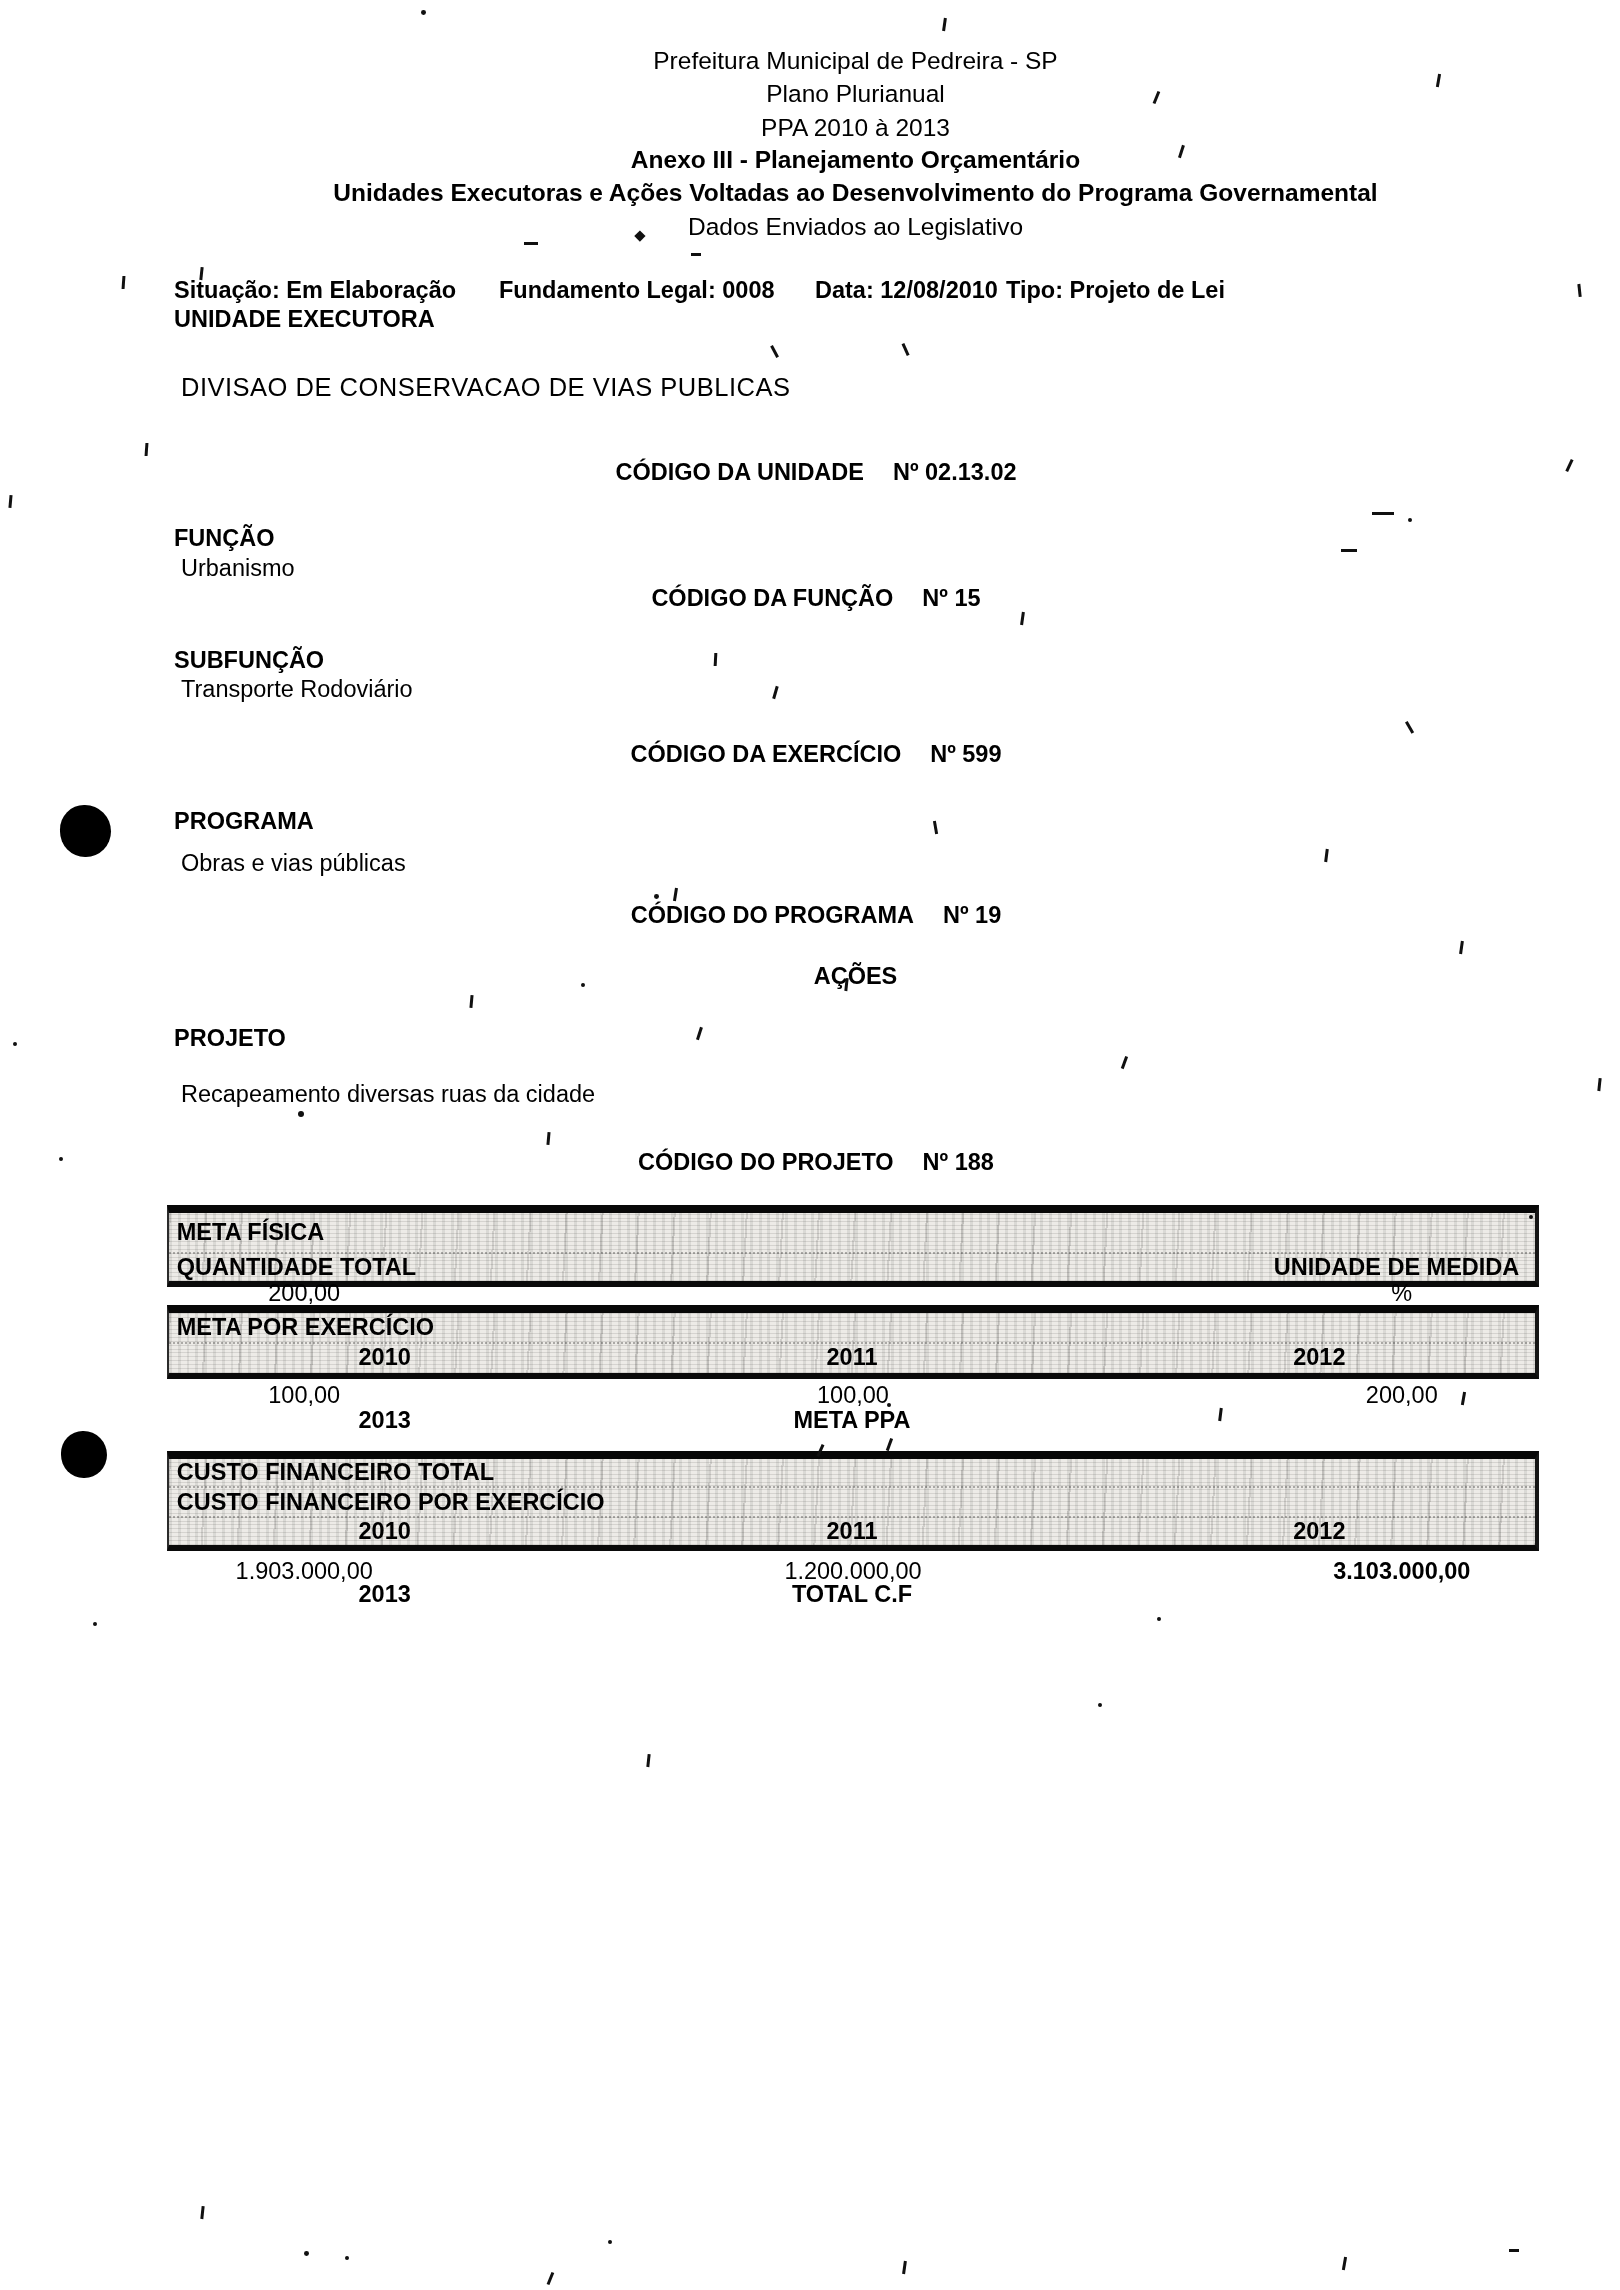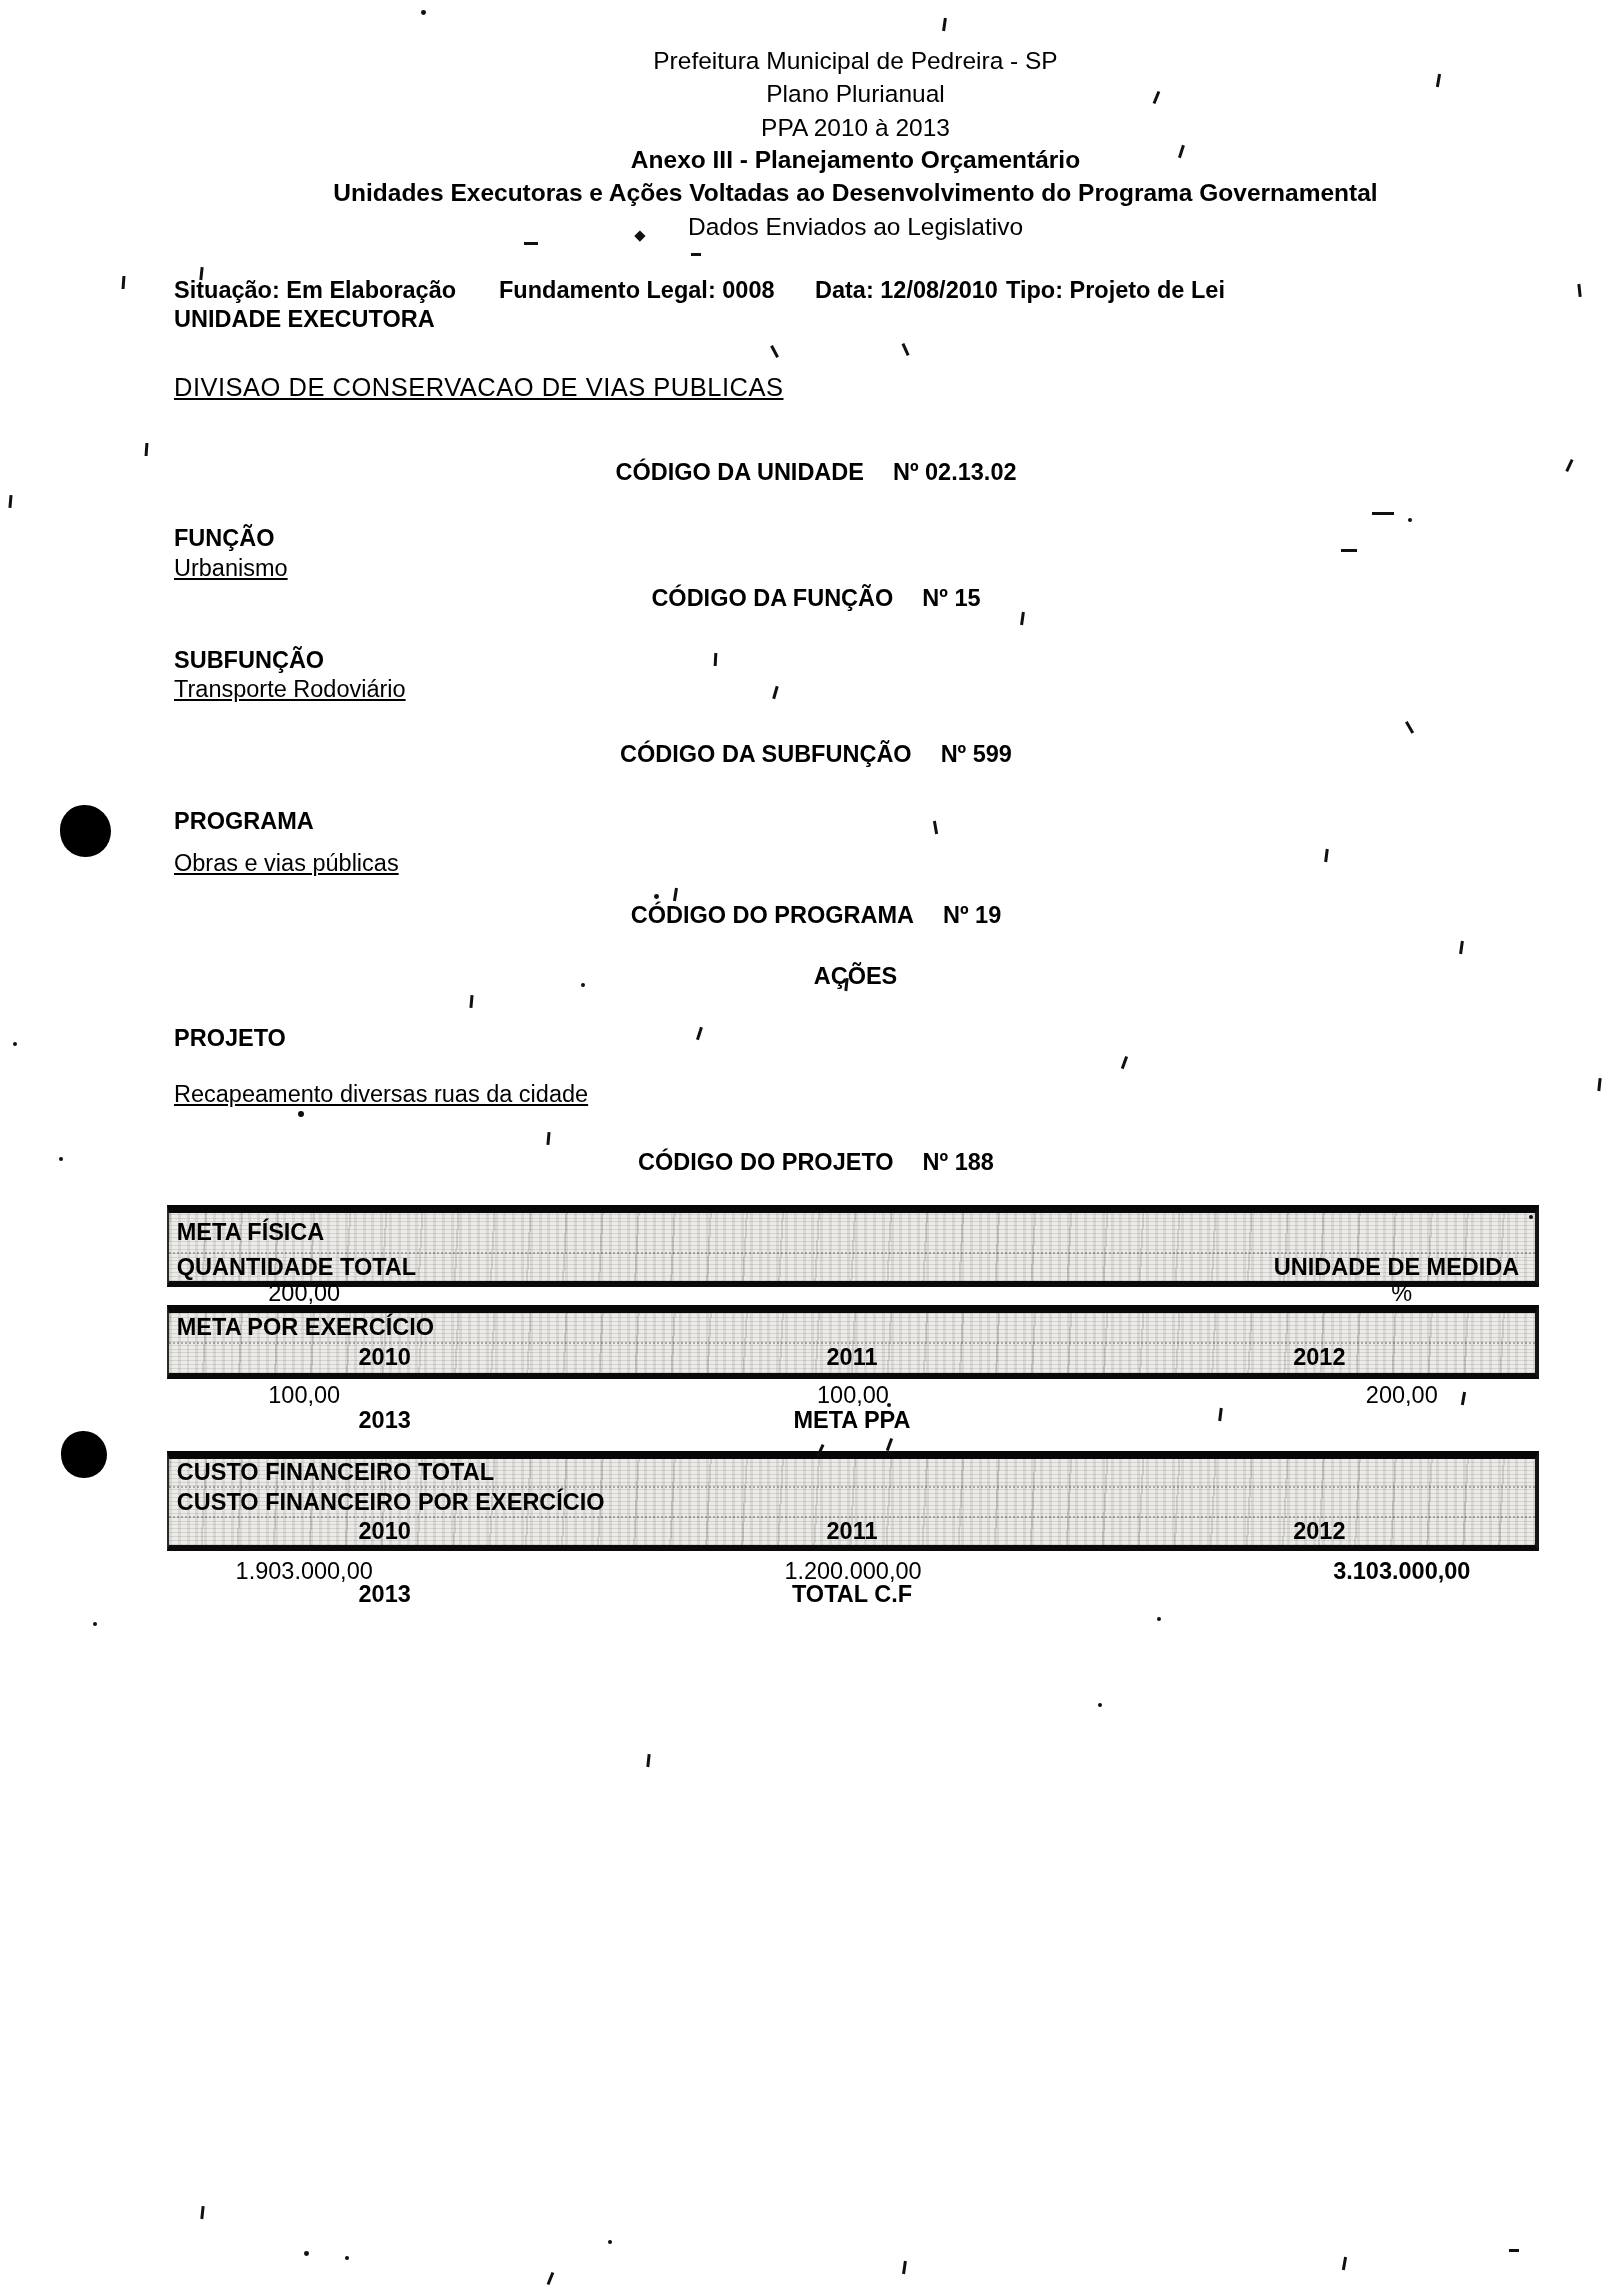--- a/index.html
+++ b/index.html
@@ -6,21 +6,21 @@
   .page{
     position:relative;width:1620px;height:2291px;background:#ffffff;
     font-family:"Liberation Sans",sans-serif;color:#000;overflow:hidden;
   }
   .abs{position:absolute;white-space:nowrap;}
   .b{font-weight:bold;}
   
   .hline{position:absolute;left:172px;width:1367px;text-align:center;font-size:24.5px;white-space:nowrap;}
   
   .label{position:absolute;left:174px;font-size:23.5px;font-weight:bold;white-space:nowrap;}
-  .value{position:absolute;left:174px;font-size:23.5px;white-space:nowrap;text-decoration:underline;}
+  .value{position:absolute;left:181px;font-size:23.5px;white-space:nowrap;}
   .big{font-size:25.5px;letter-spacing:0.5px;}
   
   .code-row{position:absolute;left:174px;width:1284px;display:flex;justify-content:center;
     font-size:23.5px;font-weight:bold;white-space:nowrap;gap:29px;}
   
   .tbl{
     position:absolute;left:167px;width:1372px;box-sizing:border-box;
     border-top:8.8px solid #070707;border-bottom:6.9px solid #0a0a0a;
     border-left:2.9px solid #2b2b2b;border-right:4.9px solid #151515;
     background-color:#edebe7;
@@ -66,21 +66,21 @@
   <div class="label" style="top:525px">FUNÇÃO</div>
   <div class="value" style="top:555px">Urbanismo</div>
   <div class="code-row" style="top:585px">
     <span>CÓDIGO DA FUNÇÃO</span>
     <span>Nº 15</span>
   </div>
 
   <div class="label" style="top:647px">SUBFUNÇÃO</div>
   <div class="value" style="top:676px">Transporte Rodoviário</div>
   <div class="code-row" style="top:741px">
-    <span>CÓDIGO DA SUBFUNÇÃO</span>
+    <span>CÓDIGO DA EXERCÍCIO</span>
     <span>Nº 599</span>
   </div>
 
   <div class="label" style="top:808px">PROGRAMA</div>
   <div class="value" style="top:850px">Obras e vias públicas</div>
   <div class="code-row" style="top:902px">
     <span>CÓDIGO DO PROGRAMA</span>
     <span>Nº 19</span>
   </div>
 

